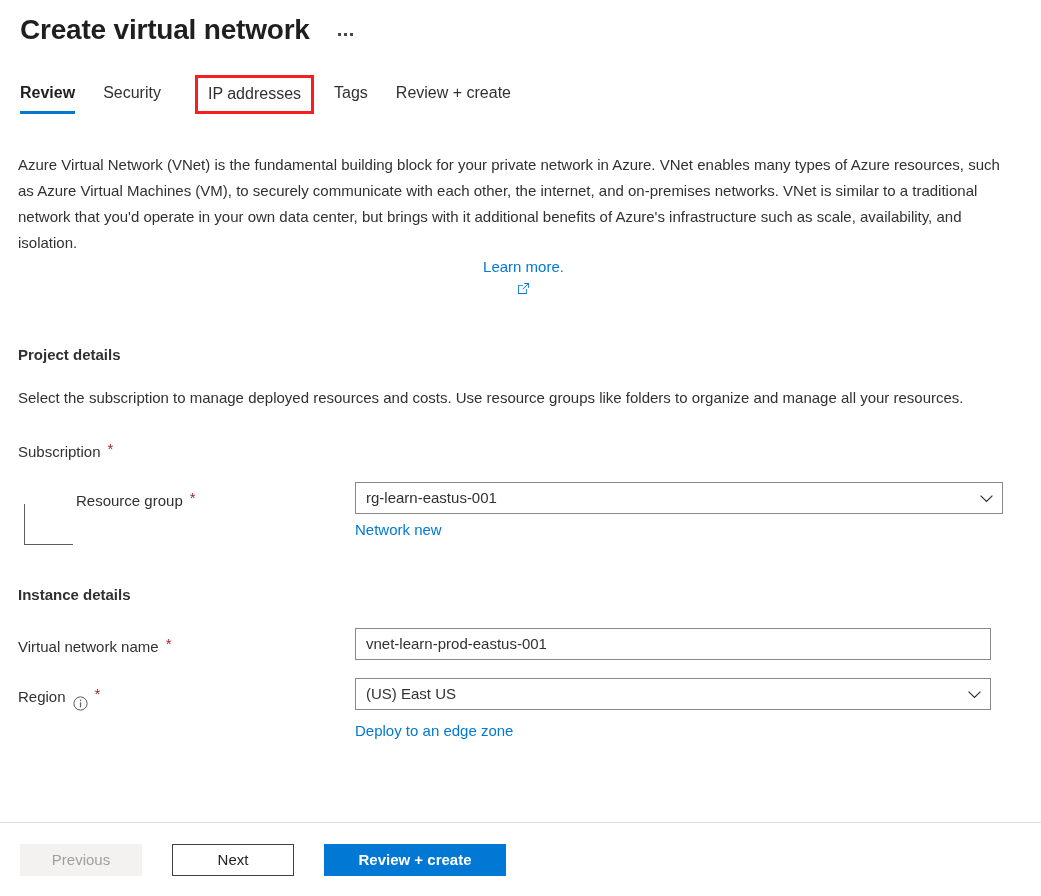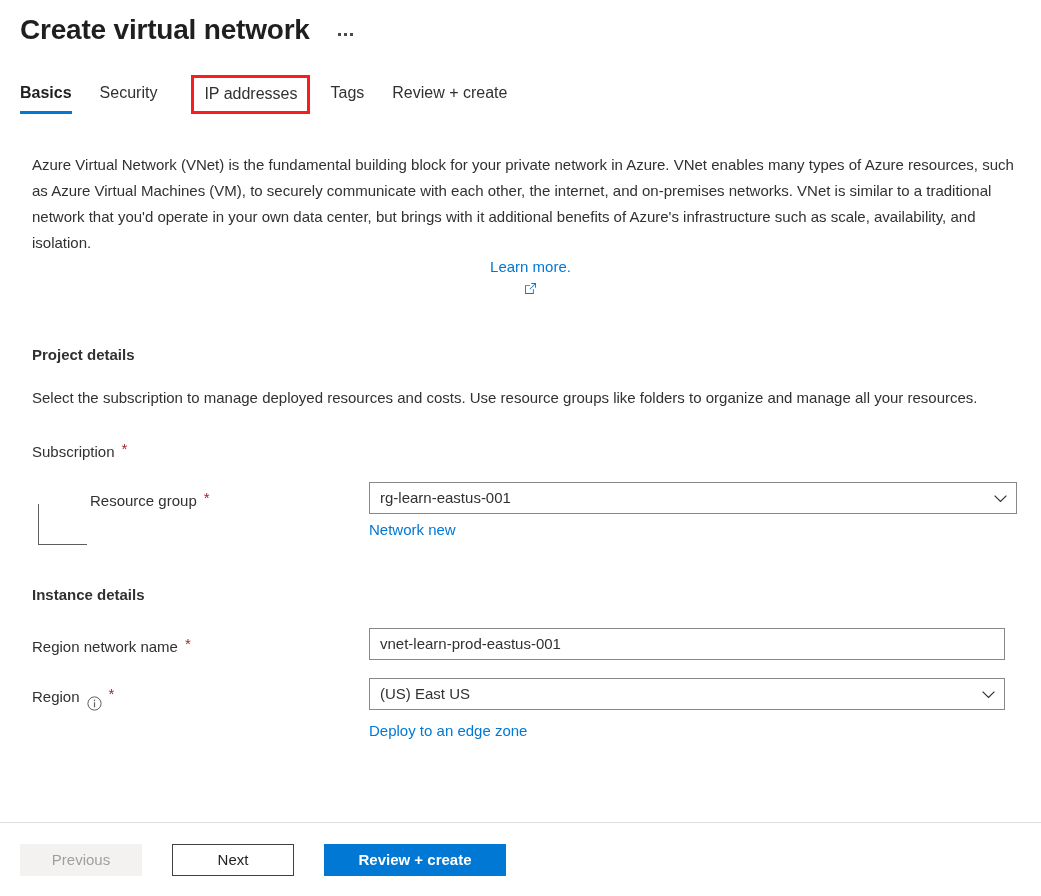--- a/index.html
+++ b/index.html
@@ -82,21 +82,21 @@
   .tab.highlight {
     border: 3px solid #fa1d1d;
     padding: 5px 10px 6px 10px;
     margin-top: -7px;
     margin-right: 20px;
     margin-left: 6px;
   }
 
   
   .content {
-    padding: 0 20px 0 32px;
+    padding: 0 20px 0 18px;
   }
   .intro {
     margin-top: 30px;
     font-size: 15px;
     line-height: 26px;
     color: #323130;
     max-width: 985px;
   }
   .link {
     color: #0078d4;
@@ -267,21 +267,21 @@
 <div class="page-header">
   <div class="page-title">Create virtual network</div>
   <div class="ellipsis-btn">
     <span class="dot"></span>
     <span class="dot"></span>
     <span class="dot"></span>
   </div>
 </div>
 
 <div class="tabs">
-  <div class="tab active">Basics</div>
+  <div class="tab active">Review</div>
   <div class="tab">Security</div>
   <div class="tab highlight">IP addresses</div>
   <div class="tab">Tags</div>
   <div class="tab">Review + create</div>
 </div>
 
 <div class="content">
 
   <div class="intro">Azure Virtual Network (VNet) is the fundamental building block for your private network in Azure. VNet enables many types of Azure resources, such as Azure Virtual Machines (VM), to securely communicate with each other, the internet, and on-premises networks. VNet is similar to a traditional network that you'd operate in your own data center, but brings with it additional benefits of Azure's infrastructure such as scale, availability, and isolation.</div>
   <div class="learn-more-row">
@@ -326,21 +326,21 @@
     </div>
 
   </div>
 
   <div class="section-title" style="margin-top:48px;">Instance details</div>
 
   <div class="form" style="margin-top:25px;">
 
     <div class="field-row">
       <div class="field-label">
-        <span>Region network name</span>
+        <span>Virtual network name</span>
         <span class="req">*</span>
       </div>
       <div class="ctrl">
         <div class="text-box w-bottom">
           <span>vnet-learn-prod-eastus-001</span>
         </div>
       </div>
     </div>
 
     <div class="field-row" style="margin-top:15px;">

